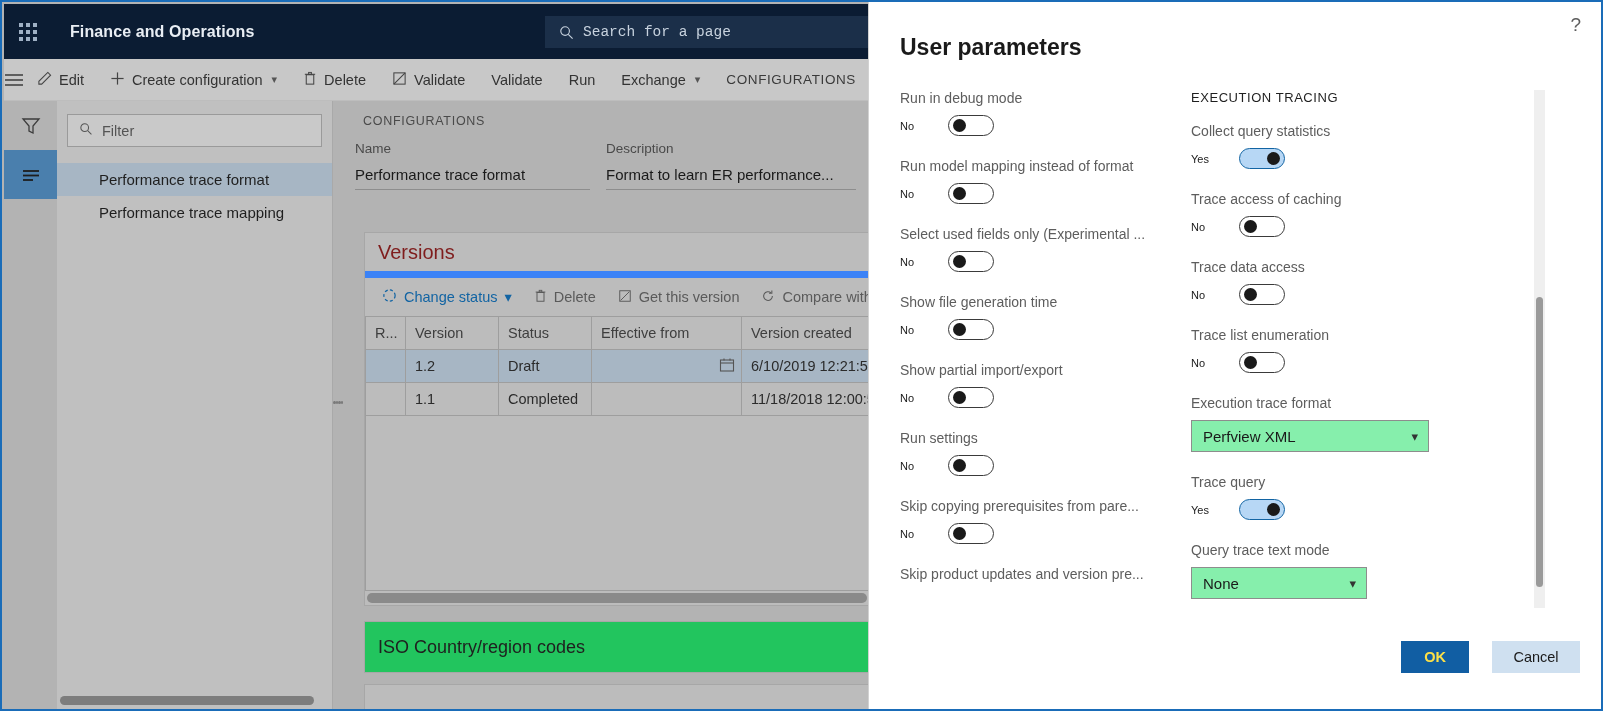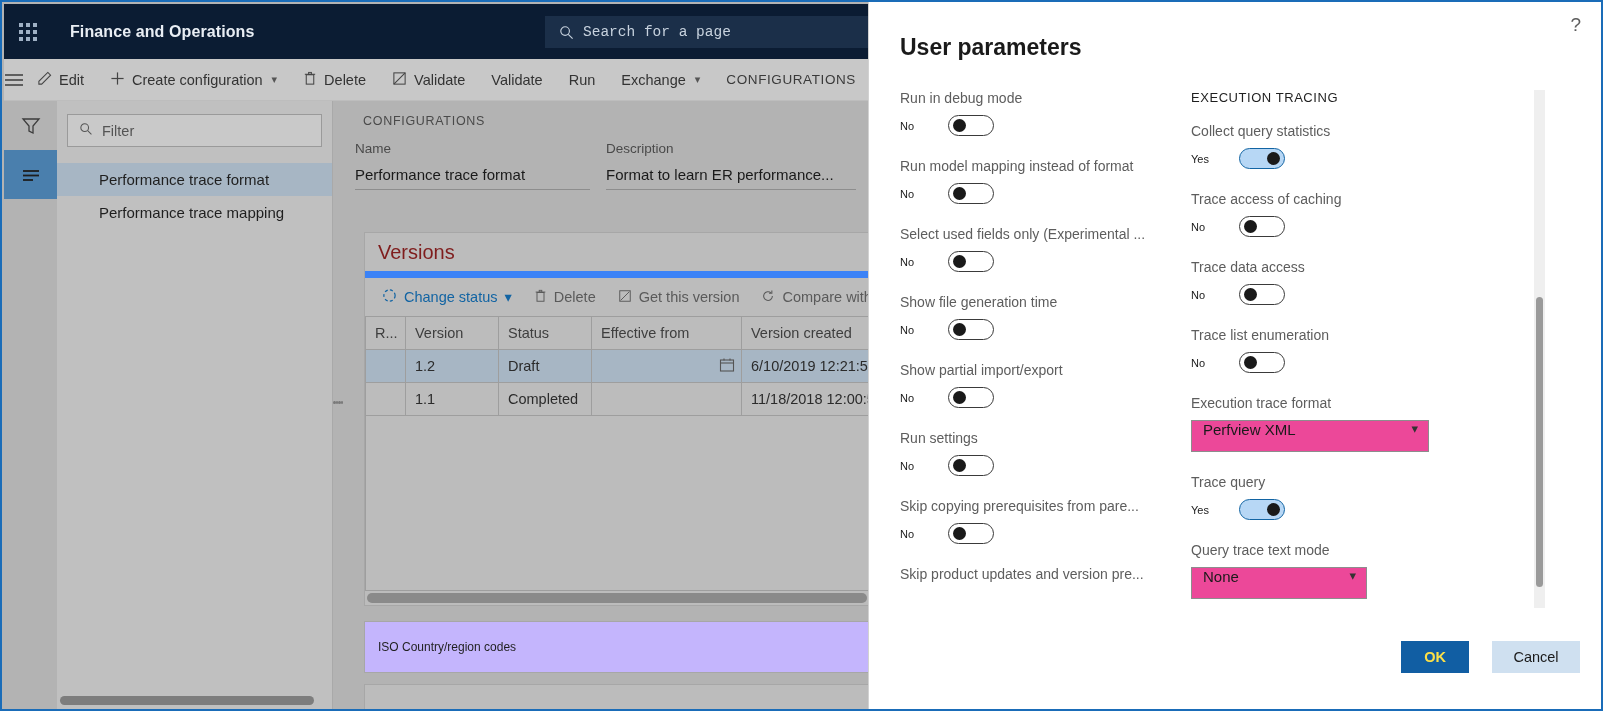--- a/index.html
+++ b/index.html
@@ -176,23 +176,23 @@
   table.grid td.cal { position: relative; }
   table.grid td.cal .calicon { position: absolute; right: 6px; top: 7px; }
   .grid-blank { height: 175px; background: #bcbcbc; border: 1px solid #9e9e9e; border-top: none; }
   .card-hscroll { height: 14px; position: relative; background: #bcbcbc; }
   .card-hscroll .thumb {
     position: absolute; left: 2px; top: 2px; width: 500px; height: 10px;
     background: #8a8a8a; border-radius: 5px; cursor: pointer;
   }
   .card2 {
     position: absolute; left: 31px; top: 520px;
-    width: 520px; height: 52px; background: #c4b5fd; border: 1px solid #a7a7a7;
+    width: 520px; height: 52px; background: #22c55e; border: 1px solid #a7a7a7;
     display: flex; align-items: center; padding-left: 13px;
-    font-size: 12px; color: #1f1f1f;
+    font-size: 18px; color: #1f1f1f;
   }
   .card3 {
     position: absolute; left: 31px; top: 583px;
     width: 520px; height: 30px; background: #bcbcbc; border: 1px solid #a7a7a7;
   }
 
   
   .dialog {
     position: absolute; left: 866px; top: 0;
     width: 735px; height: 711px;
@@ -229,22 +229,22 @@
     border: 1px solid #3a3a3a; background: #ffffff;
     position: relative; cursor: pointer; flex: none;
   }
   .switch .knob {
     position: absolute; width: 13px; height: 13px; border-radius: 50%;
     background: #1a1a1a; top: 3px; left: 4px;
   }
   .switch.on { background: #b7d7f5; border-color: #1264a3; }
   .switch.on .knob { left: auto; right: 4px; }
   .selectbox {
-    height: 32px; border: 1px solid #8d8d8d; background: #ec4899;
-    display: flex; justify-content: space-between;
+    height: 32px; border: 1px solid #8d8d8d; background: #86efac;
+    display: flex; align-items: center; justify-content: space-between;
     padding: 0 10px 0 11px; font-size: 15px; color: #1a1a1a; cursor: pointer;
   }
   .selectbox.wide { width: 238px; }
   .selectbox.narrow { width: 176px; }
   .selectbox .cv { font-size: 13px; color: #333; }
 
   .dlg-scroll {
     position: absolute; left: 1532px; top: 88px; width: 11px; height: 518px;
     background: #efefef; cursor: pointer;
   }

